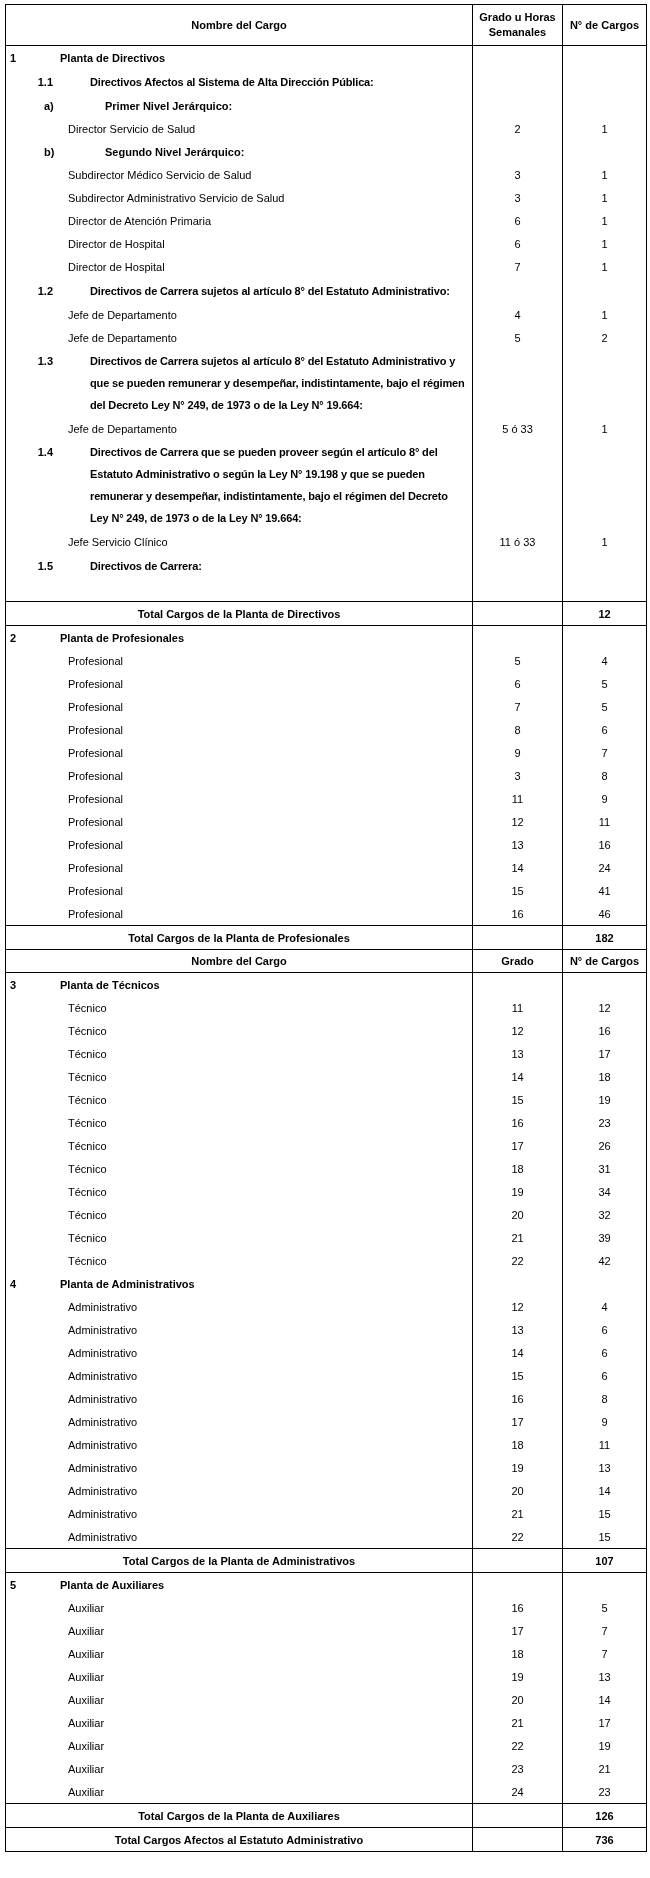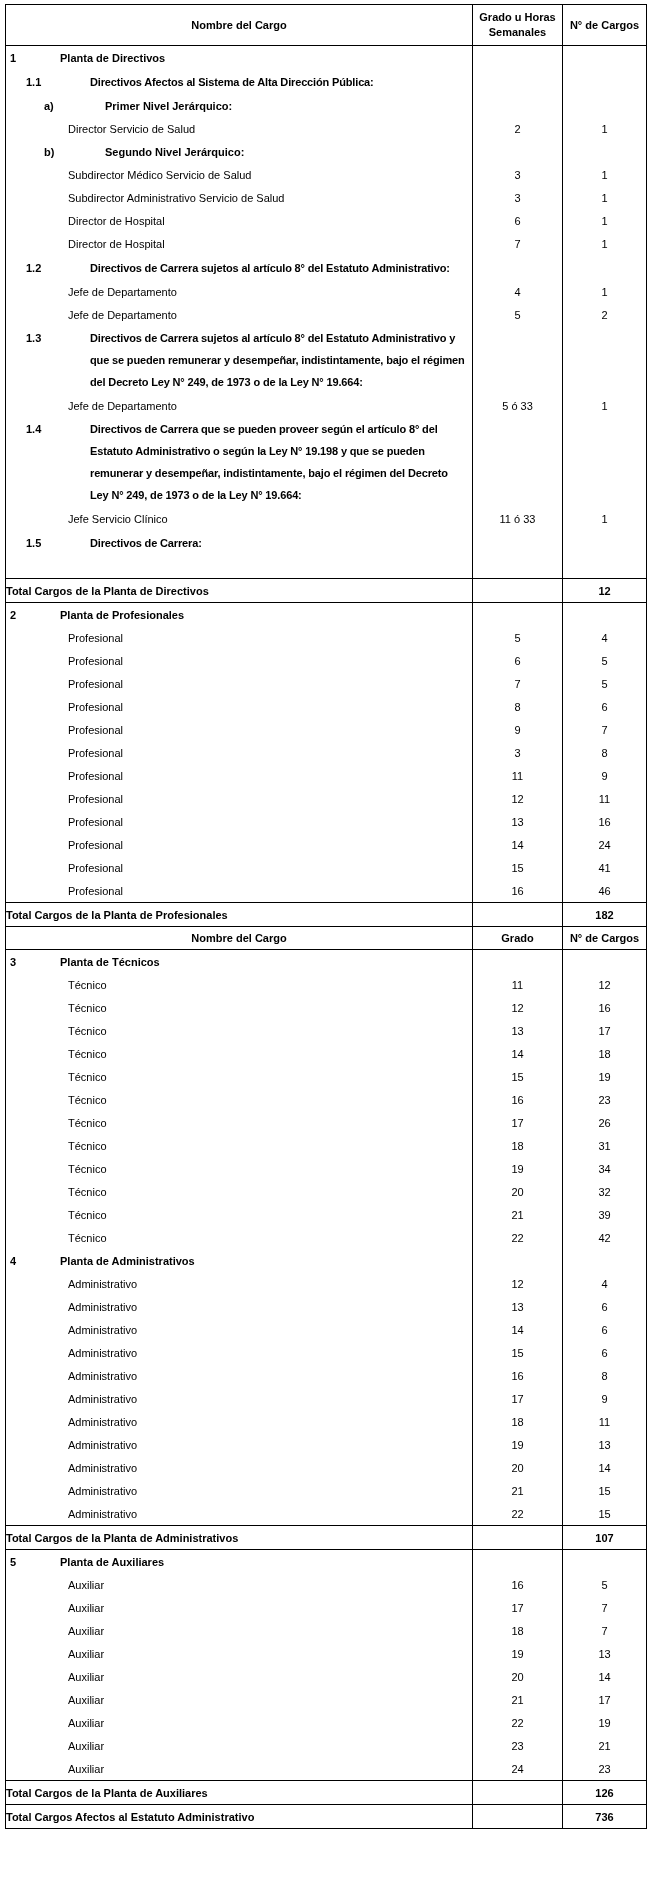--- a/index.html
+++ b/index.html
@@ -45,35 +45,35 @@
   }
   tbody td{height:23px;}
   .c-g,.c-n{text-align:center;}
 
   
   .wrap{display:flex;align-items:flex-start;}
   .txt{flex:1 1 auto;padding-right:6px;margin-left:37px;}
   .row-sec .c-cargo{padding-left:4px;font-weight:bold;}
   .row-sec .num{flex:0 0 13px;}
   .row-sub .c-cargo{padding-left:20px;font-weight:bold;padding-top:1px;padding-bottom:1px;}
-  .row-sub .num{flex:0 0 27px;}
+  .row-sub .num{flex:0 0 27px;text-align:right;}
   .row-sub .txt{letter-spacing:-0.15px;}
   .row-let .c-cargo{padding-left:38px;font-weight:bold;}
   .row-let .num{flex:0 0 24px;}
 
   
   .row-d .c-cargo{padding-left:62px;font-weight:normal;}
 
   
   .row-total td, .row-gtotal td{
     font-weight:bold;
     border-top:1px solid #000;
     border-bottom:1px solid #000;
   }
-  .row-total .c-cargo, .row-gtotal .c-cargo{}
+  .row-total .c-cargo, .row-gtotal .c-cargo{text-align:center;}
 
   
   .row-hdr2 td{
     height:21px;
     font-weight:bold;
     text-align:center;
     border-top:1px solid #000;
     border-bottom:1px solid #000;
   }
 
@@ -153,20 +153,25 @@
           <td class="c-cargo">Subdirector Médico Servicio de Salud</td>
           <td class="c-g">3</td>
           <td class="c-n">1</td>
         </tr>
         <tr class="row-d">
           <td class="c-cargo">Subdirector Administrativo Servicio de Salud</td>
           <td class="c-g">3</td>
           <td class="c-n">1</td>
         </tr>
         <tr class="row-d">
+          <td class="c-cargo">Director de Atención Primaria</td>
+          <td class="c-g">6</td>
+          <td class="c-n">1</td>
+        </tr>
+        <tr class="row-d">
           <td class="c-cargo">Director de Hospital</td>
           <td class="c-g">6</td>
           <td class="c-n">1</td>
         </tr>
         <tr class="row-d">
           <td class="c-cargo">Director de Hospital</td>
           <td class="c-g">7</td>
           <td class="c-n">1</td>
         </tr>
         <tr class="row-sub">

